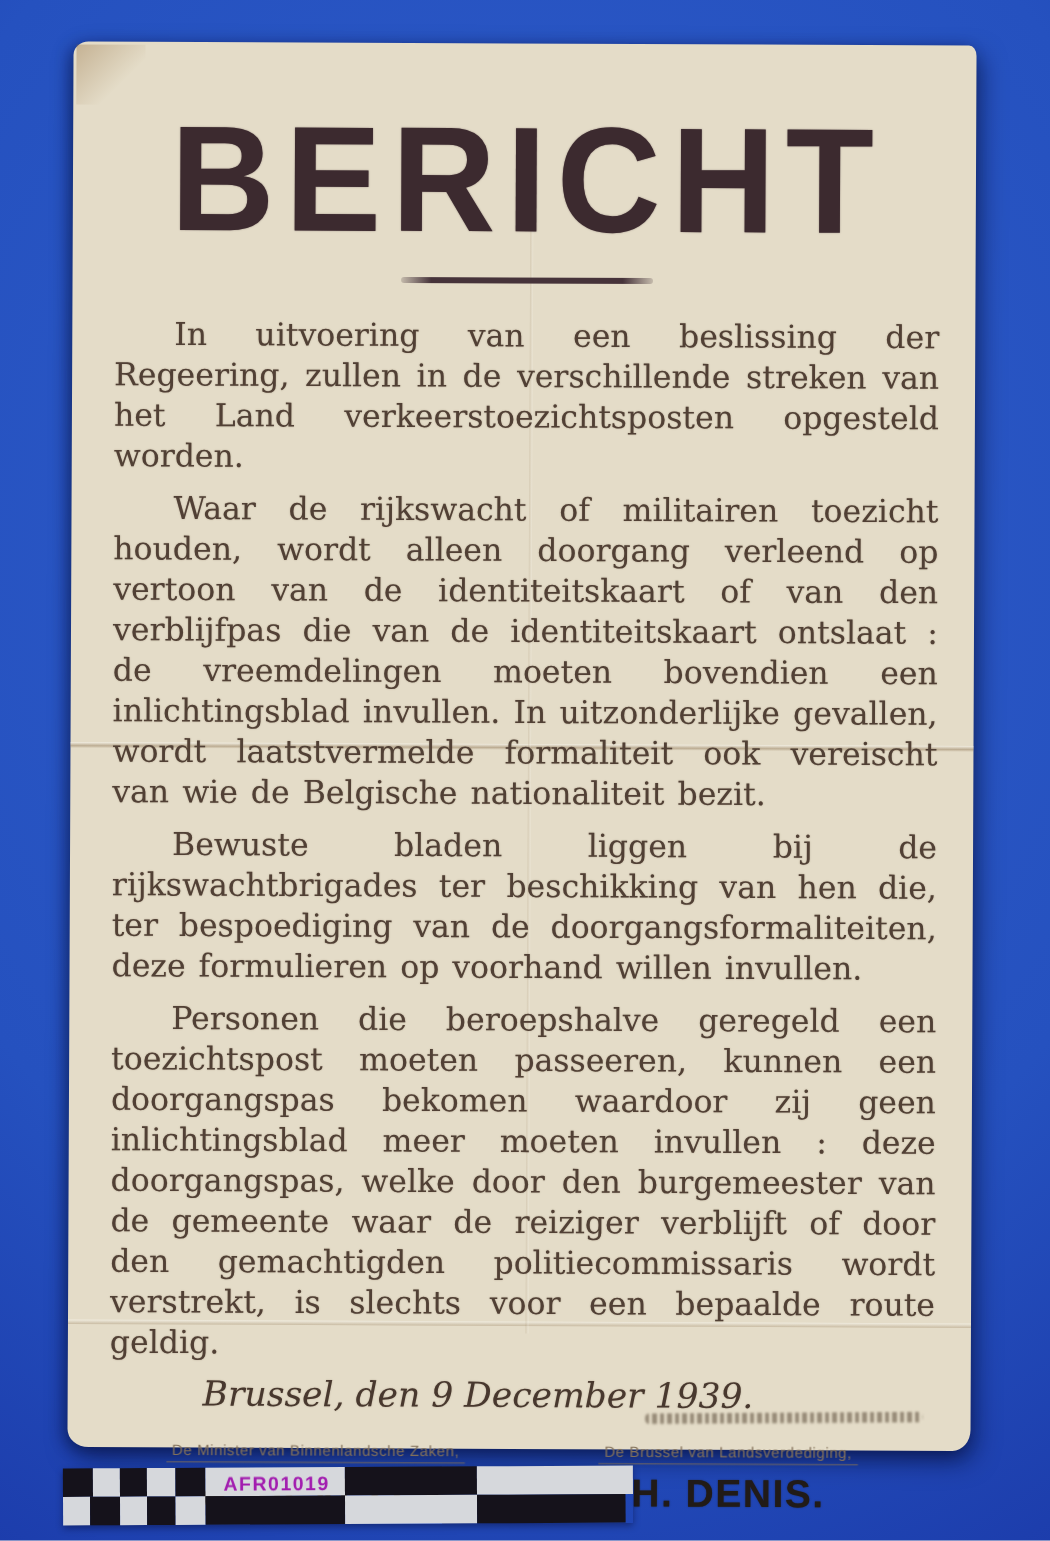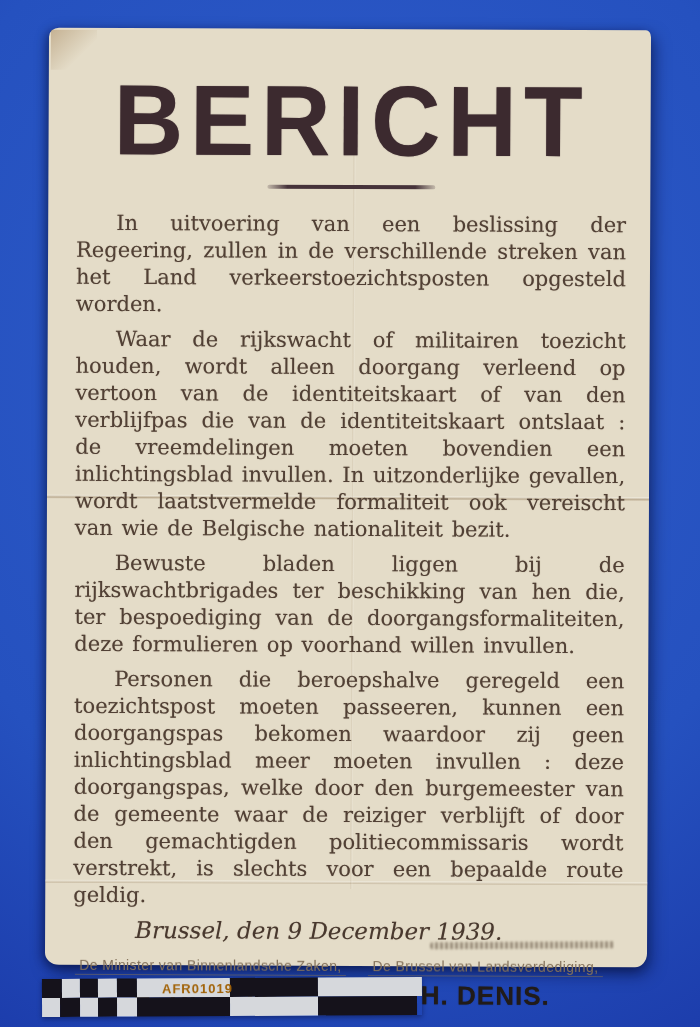--- a/index.html
+++ b/index.html
@@ -68,21 +68,21 @@
     color:#514035;text-shadow:0 0 1px rgba(90,70,50,.45);
   }
   .dateline{
     margin:8px 0 0 62px;font-style:italic;font-size:23px;color:#48382e;
     text-shadow:0 0 1px rgba(90,70,50,.4);
   }
   .sig-row{display:flex;margin-top:12px;}
   .sig-col{width:50%;text-align:center;}
   .sig-title{
     font-family:"Liberation Sans", sans-serif;
-    font-size:14px;letter-spacing:.4px;color:#83715a;
+    font-size:10px;letter-spacing:.4px;color:#83715a;
     filter:blur(.4px);white-space:nowrap;
     border-bottom:1px solid rgba(130,112,85,.55);
     display:inline-block;padding:0 4px 1px 4px;
   }
   .sig-name{
     margin-top:4px;
     font-family:"Liberation Sans", sans-serif;font-weight:700;
     font-size:26px;letter-spacing:1px;color:#211b18;
     text-shadow:0 0 1px rgba(30,25,20,.7);
   }
@@ -92,23 +92,23 @@
     background:repeating-linear-gradient(90deg,#5a4a38 0 3px, rgba(90,74,56,0) 3px 5px);
     transform:rotate(-0.6deg);
   }
 
   
   .scale-bar{position:absolute;left:42px;top:978px;width:380px;height:38px;
     transform:rotate(-0.3deg);box-shadow:0 2px 5px rgba(0,0,30,.4);}
   .scale-row{display:flex;height:19px;}
   .scale-row .seg{height:100%;}
   .scale-label{
-    position:absolute;left:120px;top:3px;
+    position:absolute;left:107px;top:3px;
     font-family:"Liberation Sans", sans-serif;font-weight:700;
-    font-size:13px;letter-spacing:1px;color:#a16207;filter:blur(.3px);
+    font-size:13px;letter-spacing:1px;color:#a21caf;filter:blur(.3px);
   }
 </style>
 </head>
 <body>
 
 <div class="scene">
 
   <div class="poster">
     <div class="corner-fold"></div>
     <div class="crease-mid"></div>

